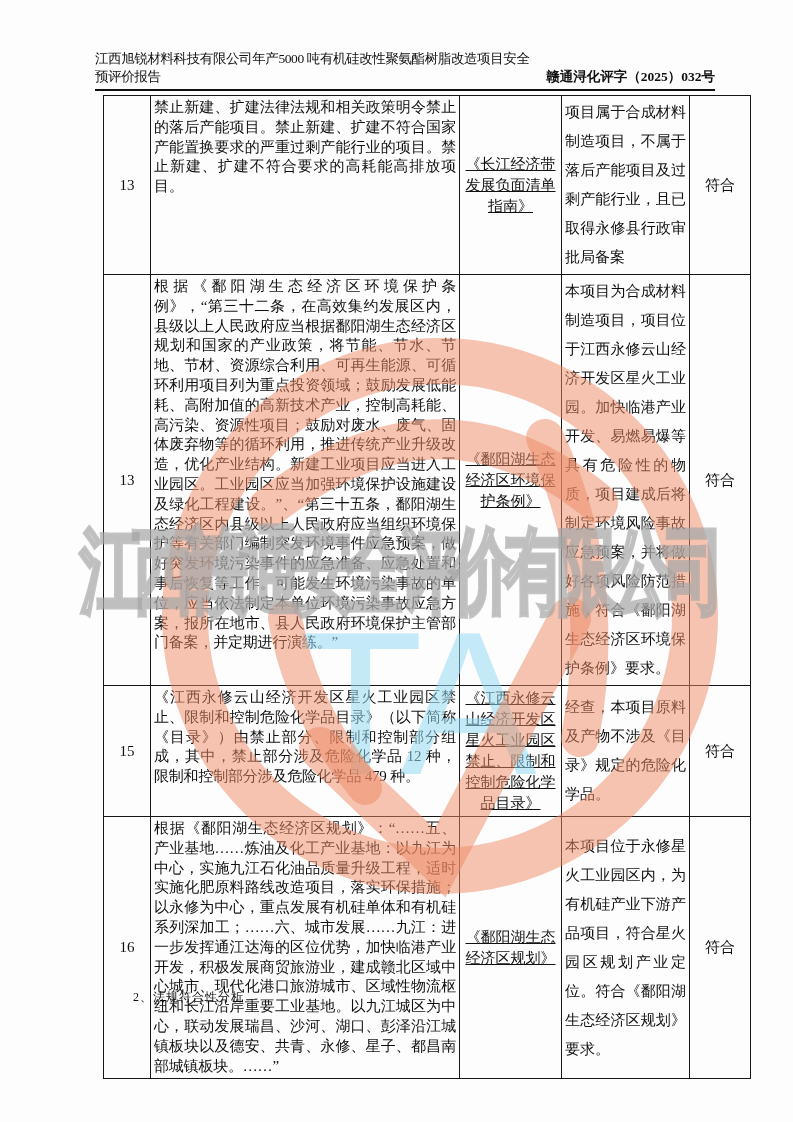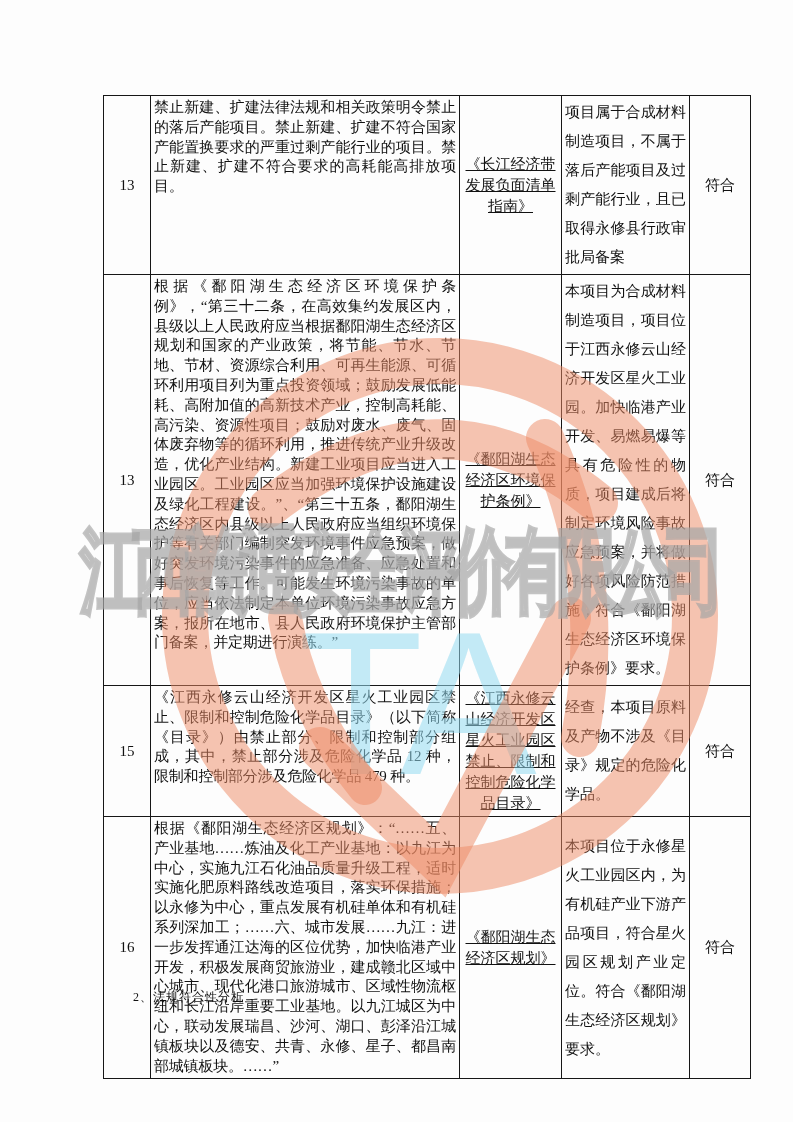--- a/index.html
+++ b/index.html
@@ -76,20 +76,24 @@
     font-size:205px;font-weight:normal;letter-spacing:-8px;
     color:rgba(148,218,240,0.55);
     z-index:4;line-height:1;
   }
 </style>
 </head>
 <body>
 
 <div class="page">
 
+  <div class="header">
+    <span class="title">江西旭锐材料科技有限公司年产5000 吨有机硅改性聚氨酯树脂改造项目安全预评价报告</span>
+    <span class="docnum">赣通浔化评字（2025）032号</span>
+  </div>
 
   <table class="comp">
     <tbody>
       <tr class="r13">
         <td class="c-no">13</td>
         <td class="c-content">禁止新建、扩建法律法规和相关政策明令禁止的落后产能项目。禁止新建、扩建不符合国家产能置换要求的严重过剩产能行业的项目。禁止新建、扩建不符合要求的高耗能高排放项目。</td>
         <td class="c-basis">《长江经济带发展负面清单指南》</td>
         <td class="c-analysis">项目属于合成材料制造项目，不属于落后产能项目及过剩产能行业，且已取得永修县行政审批局备案</td>
         <td class="c-concl">符合</td>
       </tr>

